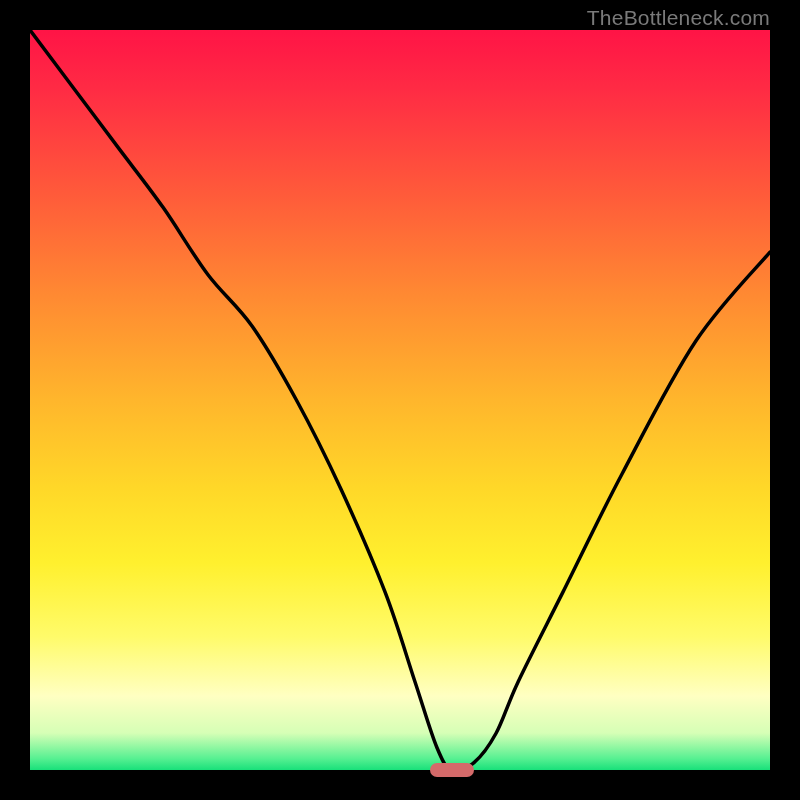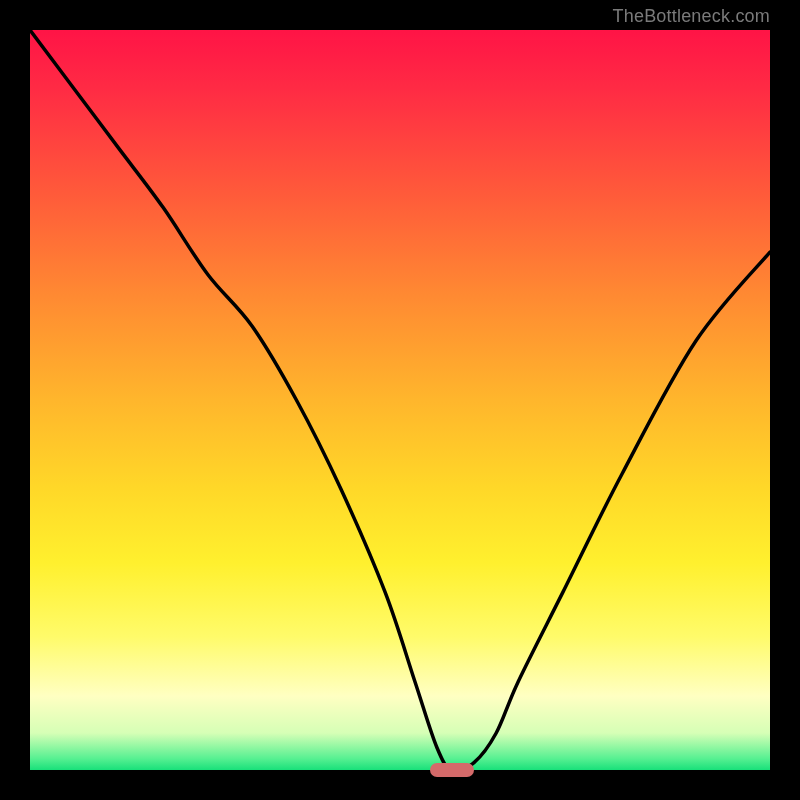--- a/index.html
+++ b/index.html
@@ -50,21 +50,21 @@
     width: 46px;
     height: 14px;
     background: #d46a6a;
     border-radius: 7px;
   }
   .watermark {
     position: absolute;
     top: 6px;
     right: 30px;
     color: #7a7a7a;
-    font-size: 18px;
+    font-size: 21px;
     letter-spacing: 0.2px;
     font-weight: 400;
   }
 </style>
 </head>
 <body>
 
 <div class="frame">
 
   <div class="plot-area">

